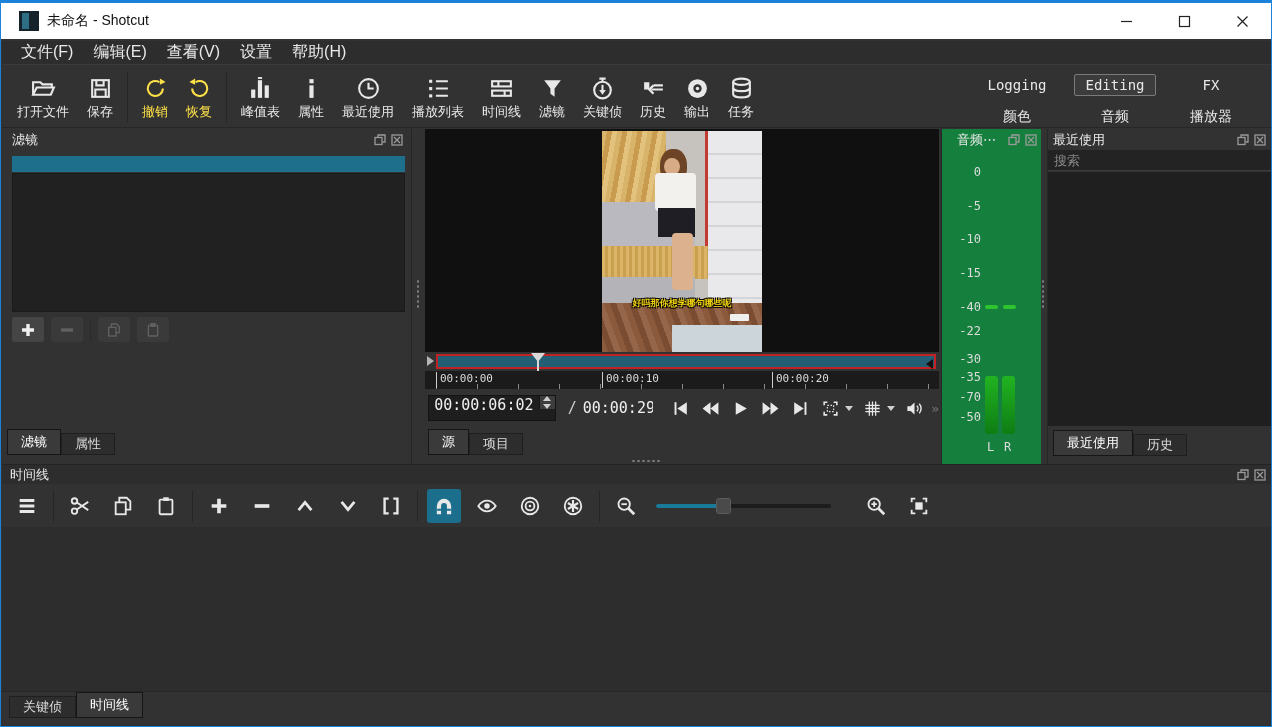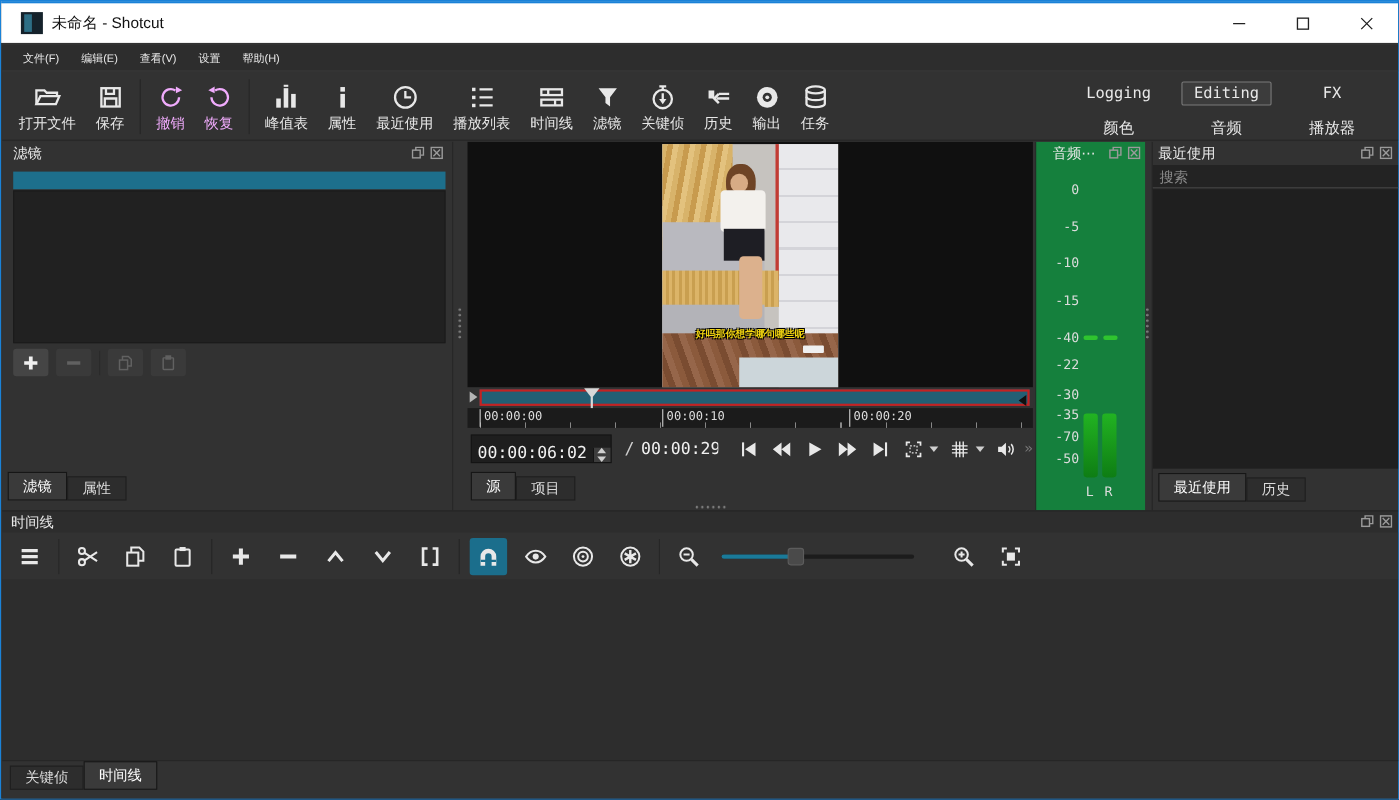--- a/index.html
+++ b/index.html
@@ -12,29 +12,29 @@
   .titlebar{position:absolute;left:0;top:0;width:100%;height:38px;background:#ffffff;border-top:2px solid #1a82d8;display:flex;align-items:center;color:#000;}
   .appicon{width:20px;height:20px;margin:0 8px 0 18px;background:#15222b;position:relative;flex:0 0 auto;}
   .appicon::before{content:"";position:absolute;left:3px;top:2px;width:7px;height:16px;background:#2d6e85;}
   .title-text{font-size:14px;color:#111;}
   .win-controls{margin-left:auto;display:flex;height:100%;}
   .winbtn{width:58px;height:100%;display:flex;align-items:center;justify-content:center;color:#222;}
   .winbtn svg{width:13px;height:13px;stroke:#222;stroke-width:1.2;fill:none;}
 
   
   .menubar{position:absolute;left:1px;top:40px;width:1270px;height:24px;background:#2d2d2d;display:flex;align-items:center;padding-left:10px;gap:2px;border-bottom:1px solid #3a3a3a;}
-  .menu-item{font-size:10px;color:#e8e8e8;padding:3px 9px;}
+  .menu-item{font-size:16px;color:#e8e8e8;padding:3px 9px;}
 
   
   .toolbar{position:absolute;left:1px;top:65px;width:1270px;height:62px;background:#323232;border-bottom:1px solid #272727;display:flex;align-items:center;padding-left:6px;}
   .tb-btn{display:flex;flex-direction:column;align-items:center;justify-content:center;padding:3px 9px;color:#e8e8e8;}
   .tb-btn .ic{height:28px;display:flex;align-items:flex-end;justify-content:center;}
   .tb-btn .ic svg{width:25px;height:25px;}
   .tb-label{font-size:13px;margin-top:2px;white-space:nowrap;display:flex;align-items:center;}
-  .tb-btn.disabled{color:#f0abfc;}
+  .tb-btn.disabled{color:#fde047;}
   .tb-sep{width:1px;height:50px;background:#262626;margin:0 5px;flex:0 0 auto;}
   .caret{width:0;height:0;border-left:4px solid transparent;border-right:4px solid transparent;border-top:5px solid #cfcfcf;display:inline-block;margin-left:4px;}
   .layout-grid{position:absolute;right:14px;top:6px;display:grid;grid-template-columns:96px 100px 92px;grid-auto-rows:26px;row-gap:6px;align-items:center;justify-items:center;}
   .layout-btn{font-size:14px;color:#e8e8e8;padding:2px 10px;}
   .layout-btn.en{font-family:"DejaVu Sans Mono","Liberation Mono",monospace;}
   .layout-btn.active{background:#3c3c3c;border:1px solid #7a7a7a;border-radius:2px;}
 
   
   .panel-title{font-size:13px;color:#e8e8e8;}
   .ph-icons{position:absolute;top:3px;display:flex;gap:5px;}
@@ -79,21 +79,21 @@
   .in-marker{position:absolute;left:2px;top:3px;width:0;height:0;border-top:5px solid transparent;border-bottom:5px solid transparent;border-left:7px solid #b5b5b5;}
   .out-marker{position:absolute;right:1px;top:3px;width:0;height:0;border-top:5px solid transparent;border-bottom:5px solid transparent;border-right:7px solid #101010;}
   .playhead{position:absolute;left:106px;top:0;width:14px;height:9px;}
   .playhead::before{content:"";position:absolute;left:0;top:0;border-left:7px solid transparent;border-right:7px solid transparent;border-top:9px solid #d8d8d8;}
   .playhead::after{content:"";position:absolute;left:6px;top:8px;width:2px;height:26px;background:#d8d8d8;}
   .ruler{position:absolute;left:0;top:242px;width:514px;height:18px;background:#1b1b1b;
     background-image:repeating-linear-gradient(90deg,#888 0 1px,transparent 1px 41px);background-size:100% 5px;background-position:11px bottom;background-repeat:no-repeat;}
   .ruler-label{position:absolute;top:1px;font-size:11px;color:#dcdcdc;border-left:1px solid #cfcfcf;padding-left:3px;height:16px;}
 
   .transport{position:absolute;left:0;top:264px;width:514px;height:30px;display:flex;align-items:center;}
-  .spinbox{width:130px;height:26px;margin-left:3px;background:#1e1e1e;border:1px solid #141414;display:flex;align-items:flex-end;}
+  .spinbox{width:130px;height:26px;margin-left:3px;background:#1e1e1e;border:1px solid #141414;display:flex;align-items:flex-start;}
   .spin-text{flex:1;display:flex;align-items:center;justify-content:center;font-size:15px;color:#f0f0f0;}
   .spin-btns{width:16px;background:#3d3d3d;border-left:1px solid #141414;display:flex;flex-direction:column;align-items:center;justify-content:center;gap:3px;}
   .spin-up{width:0;height:0;border-left:4px solid transparent;border-right:4px solid transparent;border-bottom:5px solid #cfcfcf;}
   .spin-dn{width:0;height:0;border-left:4px solid transparent;border-right:4px solid transparent;border-top:5px solid #cfcfcf;}
   .dur-sep{font-size:15px;color:#cfcfcf;margin:0 6px 0 12px;}
   .duration{width:72px;overflow:hidden;font-size:15px;color:#f0f0f0;white-space:nowrap;}
   .tr-btn{width:24px;height:24px;display:flex;align-items:center;justify-content:center;color:#e8e8e8;margin:0 3px;flex:0 0 auto;}
   .tr-btn svg{width:19px;height:19px;}
   .more-glyph{color:#787878;font-size:13px;margin-left:2px;}
 

